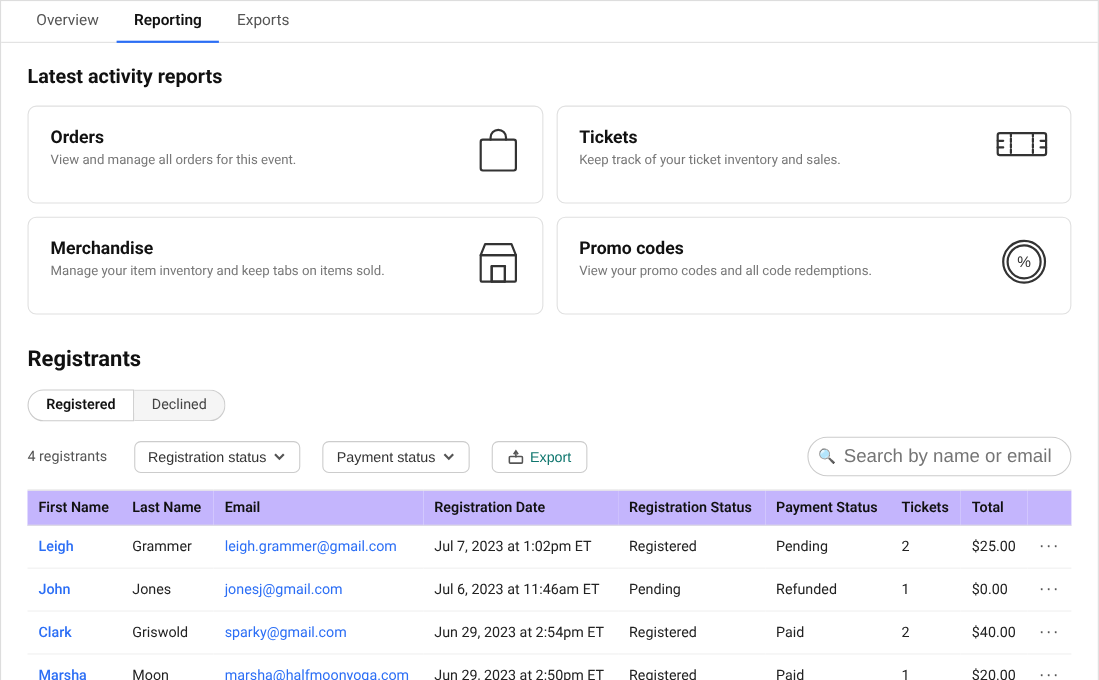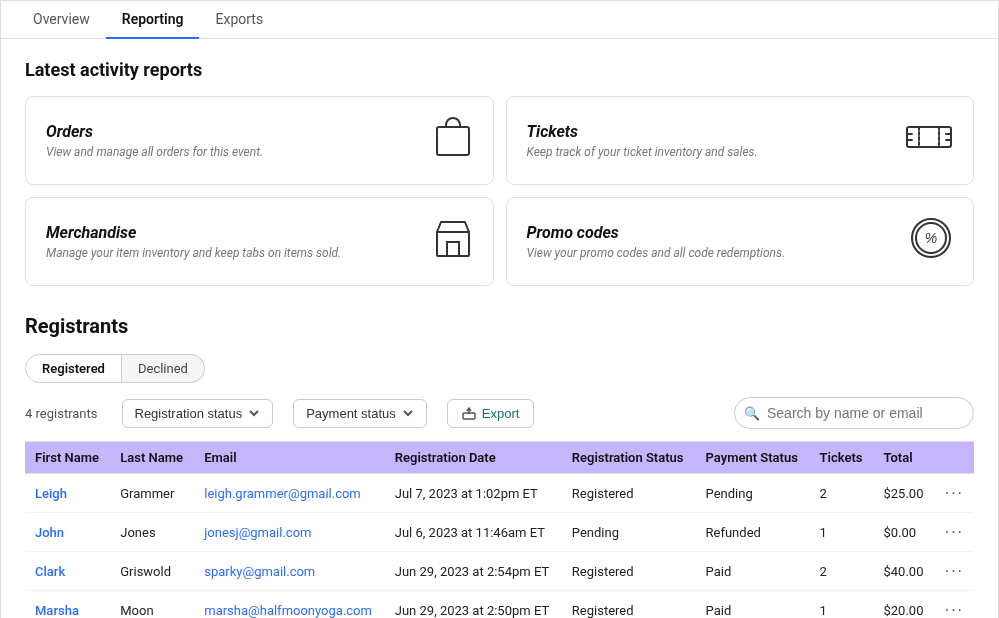--- a/index.html
+++ b/index.html
@@ -44,25 +44,24 @@
       display: grid;
       grid-template-columns: 1fr 1fr;
       gap: 12px;
       margin-bottom: 28px;
     }
     .card {
       border: 1px solid #e0e0e0;
       border-radius: 8px;
       padding: 18px 20px;
       display: flex;
-      align-items: center;
+      align-items: flex-start;
       justify-content: space-between;
       cursor: pointer;
       background: #fff;
-      font-style: italic;
     }
     .card-text h3 {
       font-size: 16px;
       font-weight: 700;
       margin-bottom: 4px;
       color: #111;
     }
     .card-text p {
       font-size: 12px;
       color: #777;
@@ -140,21 +139,21 @@
       color: #0f766e;
     }
     .search-wrap {
       margin-left: auto;
       position: relative;
     }
     .search-input {
       padding: 7px 14px 7px 32px;
       border: 1px solid #ccc;
       border-radius: 20px;
-      font-size: 14px;
+      font-size: 17px;
       width: 240px;
       outline: none;
       color: #333;
     }
     .search-icon-inside {
       position: absolute;
       left: 10px;
       top: 50%;
       transform: translateY(-50%);
       color: #888;

